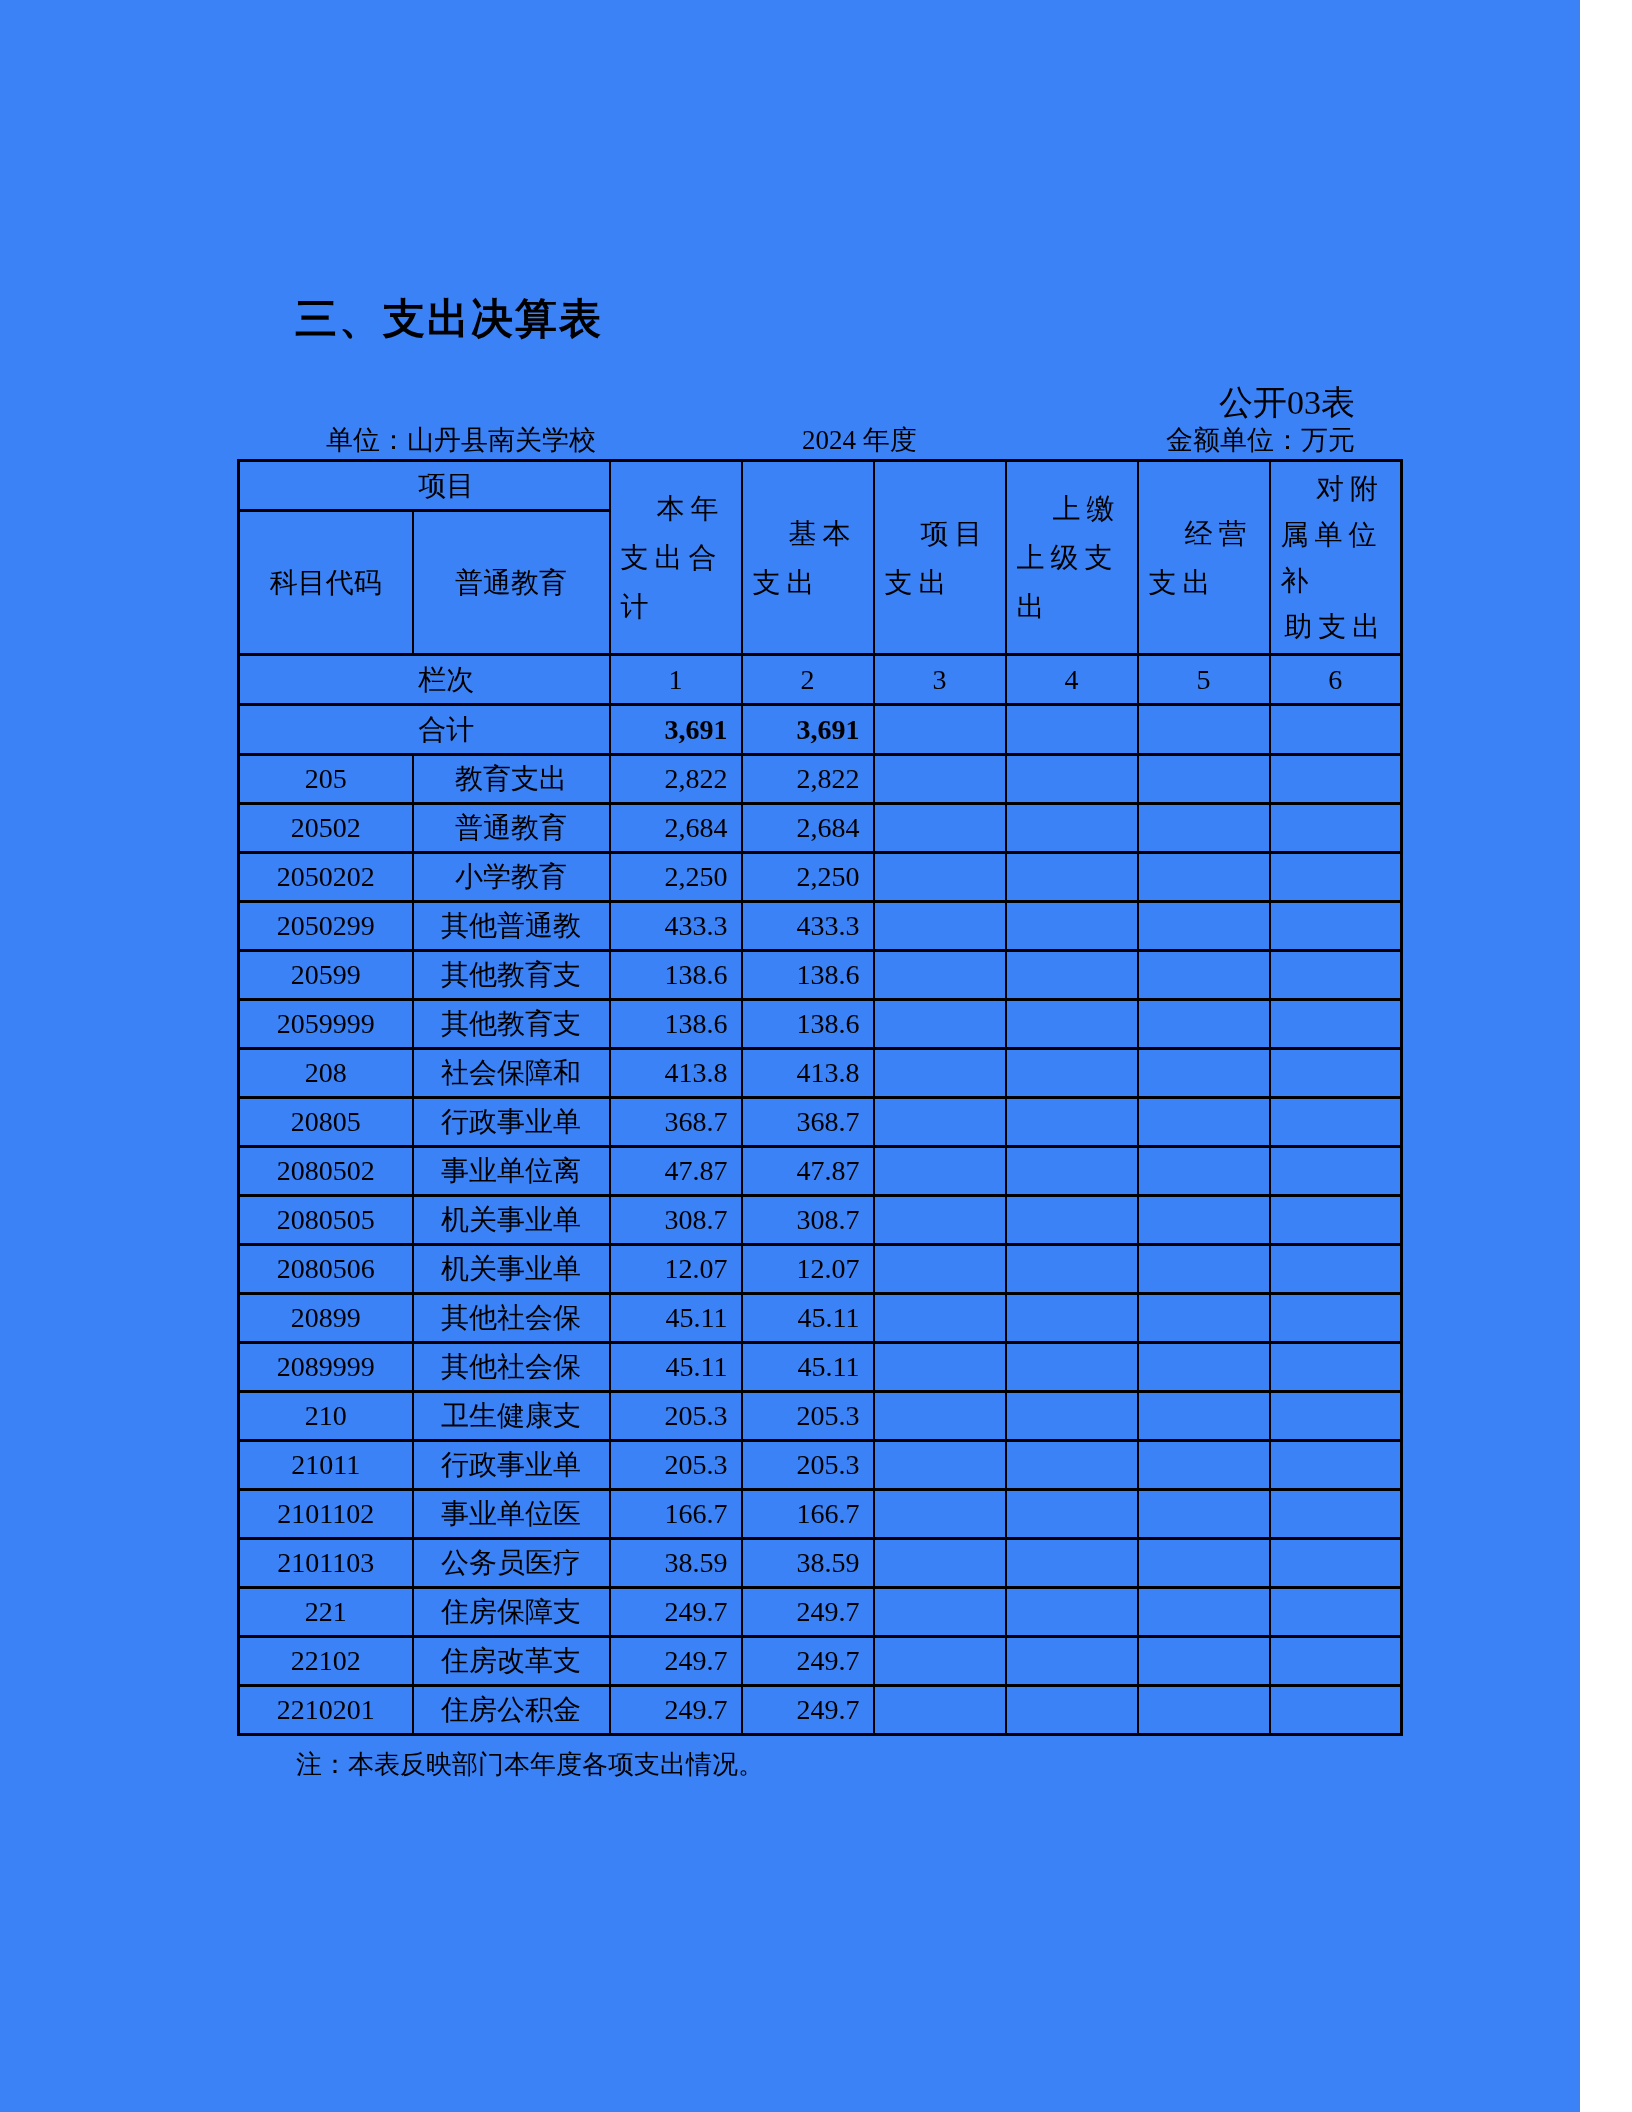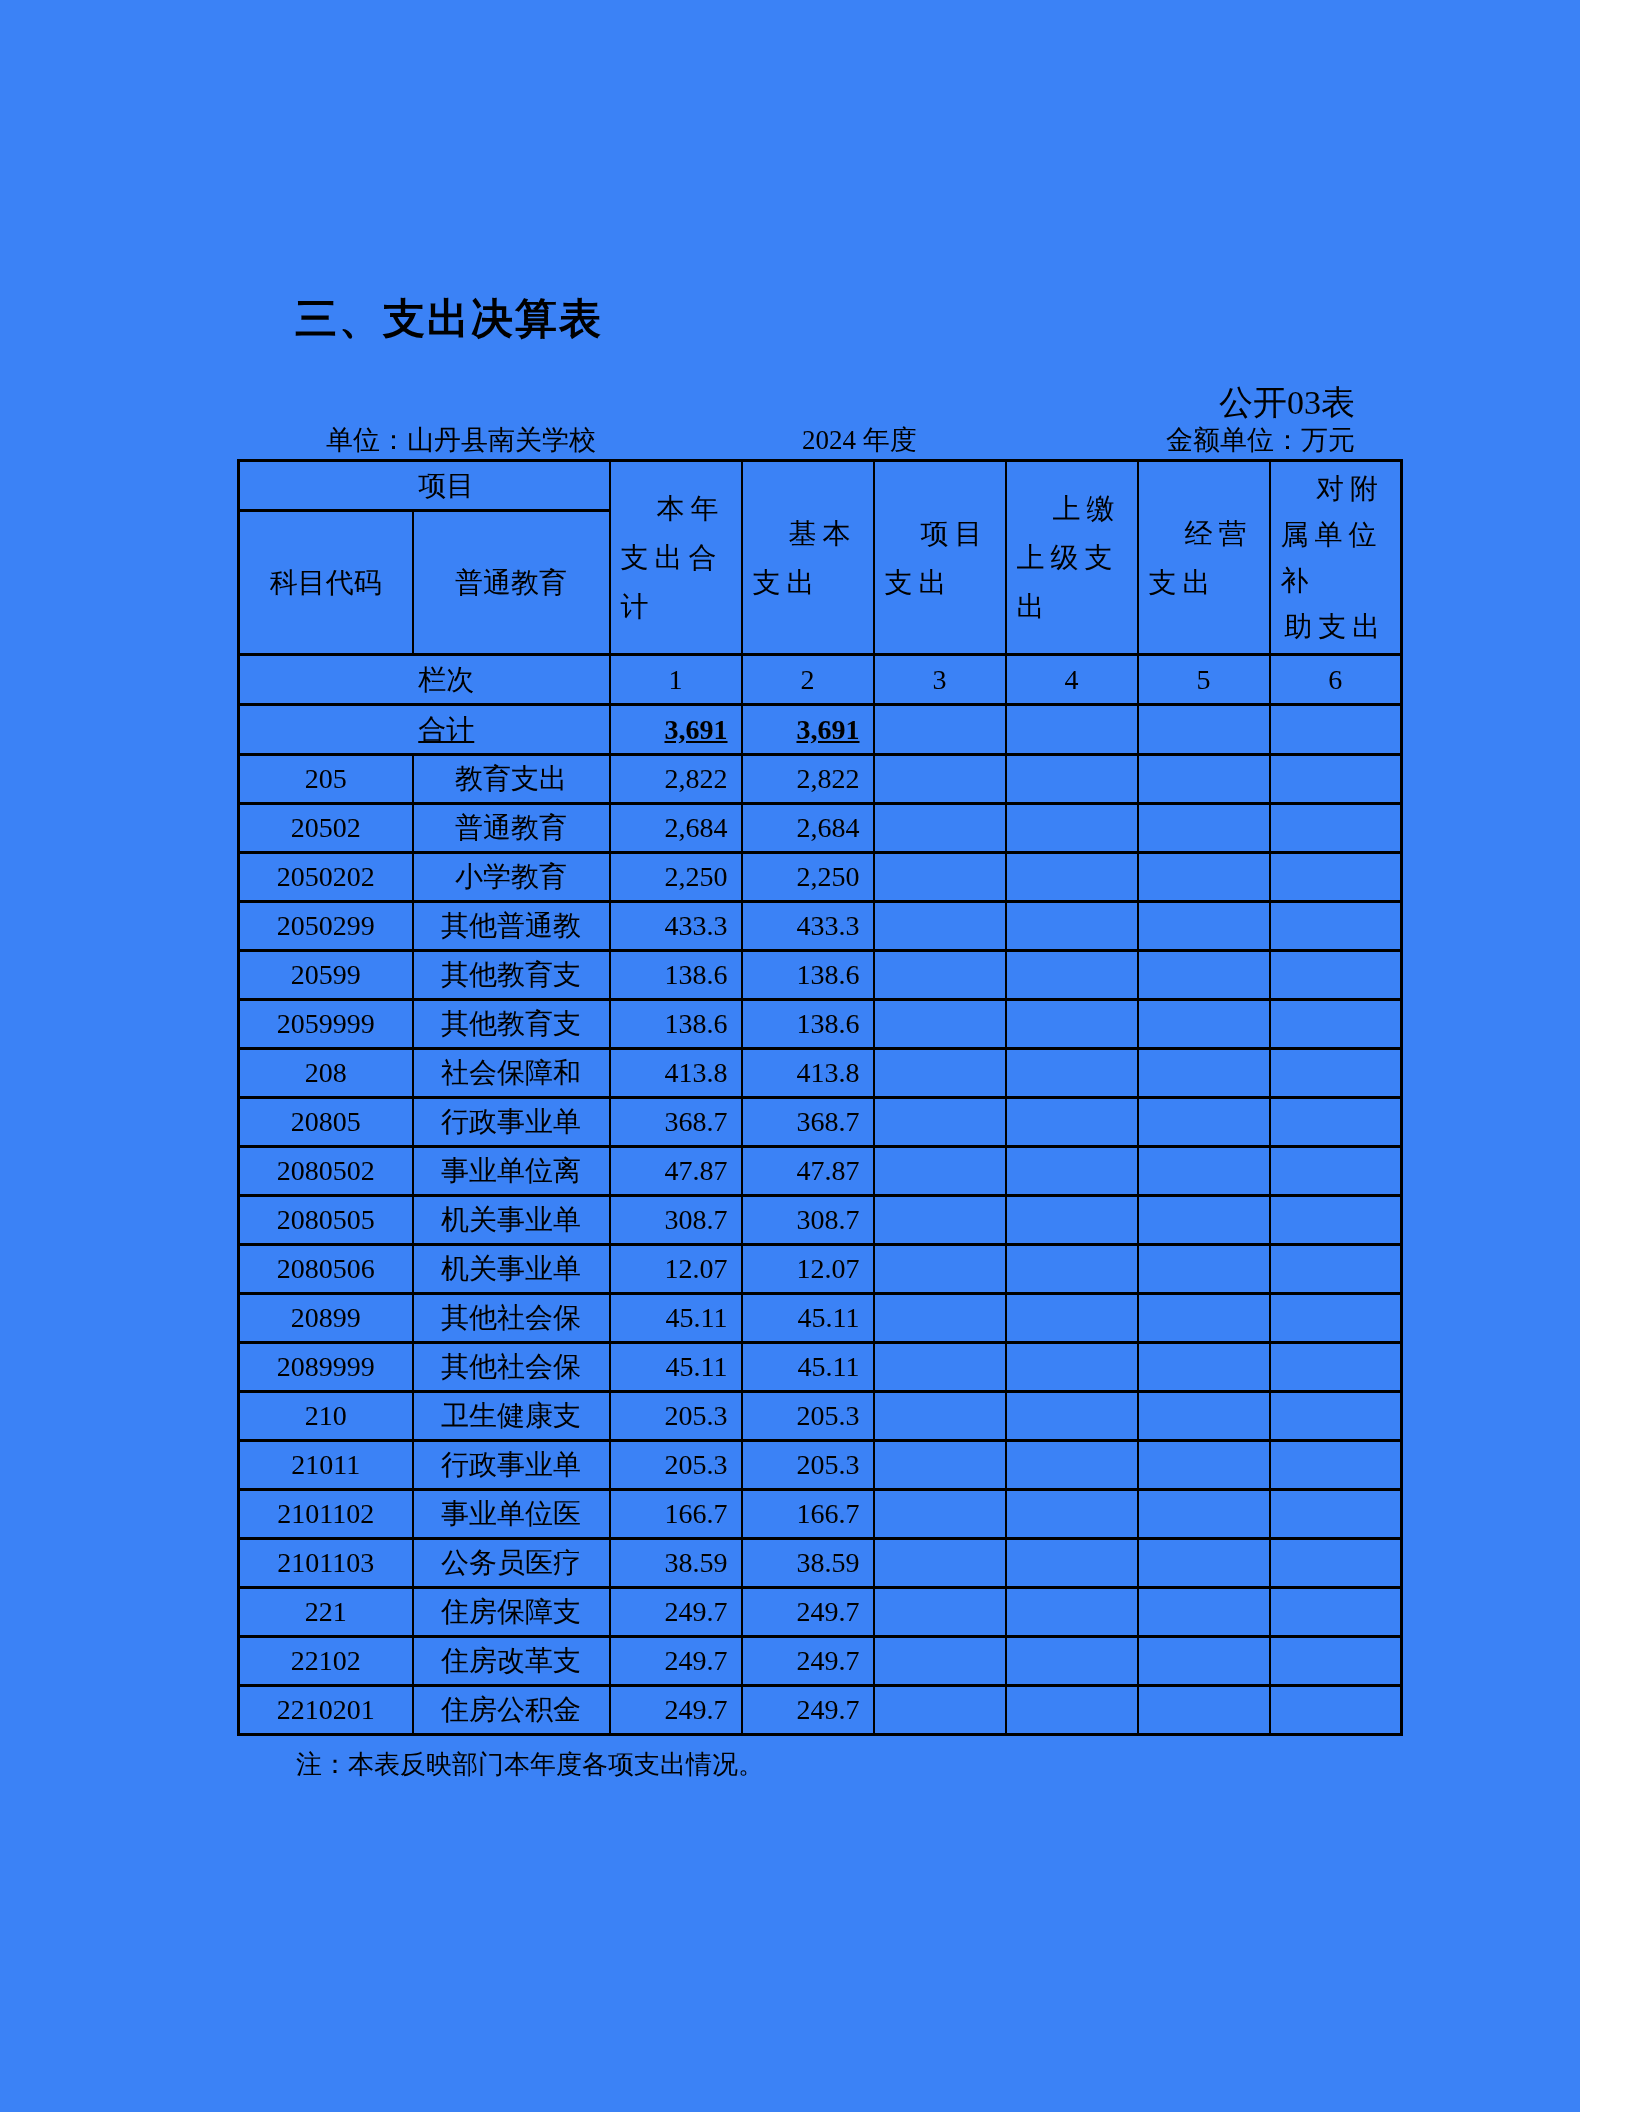--- a/index.html
+++ b/index.html
@@ -36,21 +36,21 @@
   }
   table.fin td {
     border:2px solid #000;
     border-top-width:3px; border-bottom-width:3px;
     vertical-align:middle;
     overflow:hidden;
   }
   tr.r-project { height:50px; }
   tr.r-subhead { height:144px; }
   tr.r-lanci   { height:50px; }
-  tr.r-total   { height:50px;text-decoration:underline; }
+  tr.r-total   { height:50px; }
   tbody.data tr { height:49px; }
 
   td.mlabel { text-align:center; padding-left:44px; }
   td.chead  { text-align:center; }
   td.colnum { text-align:center; }
 
   .hl { display:block; line-height:49px; }
   .ln-r { text-align:right; padding-right:16px; letter-spacing:6px; }
   .ln-l { text-align:left;  padding-left:10px;  letter-spacing:6px; }
   .ln-c { text-align:center; letter-spacing:6px; }

